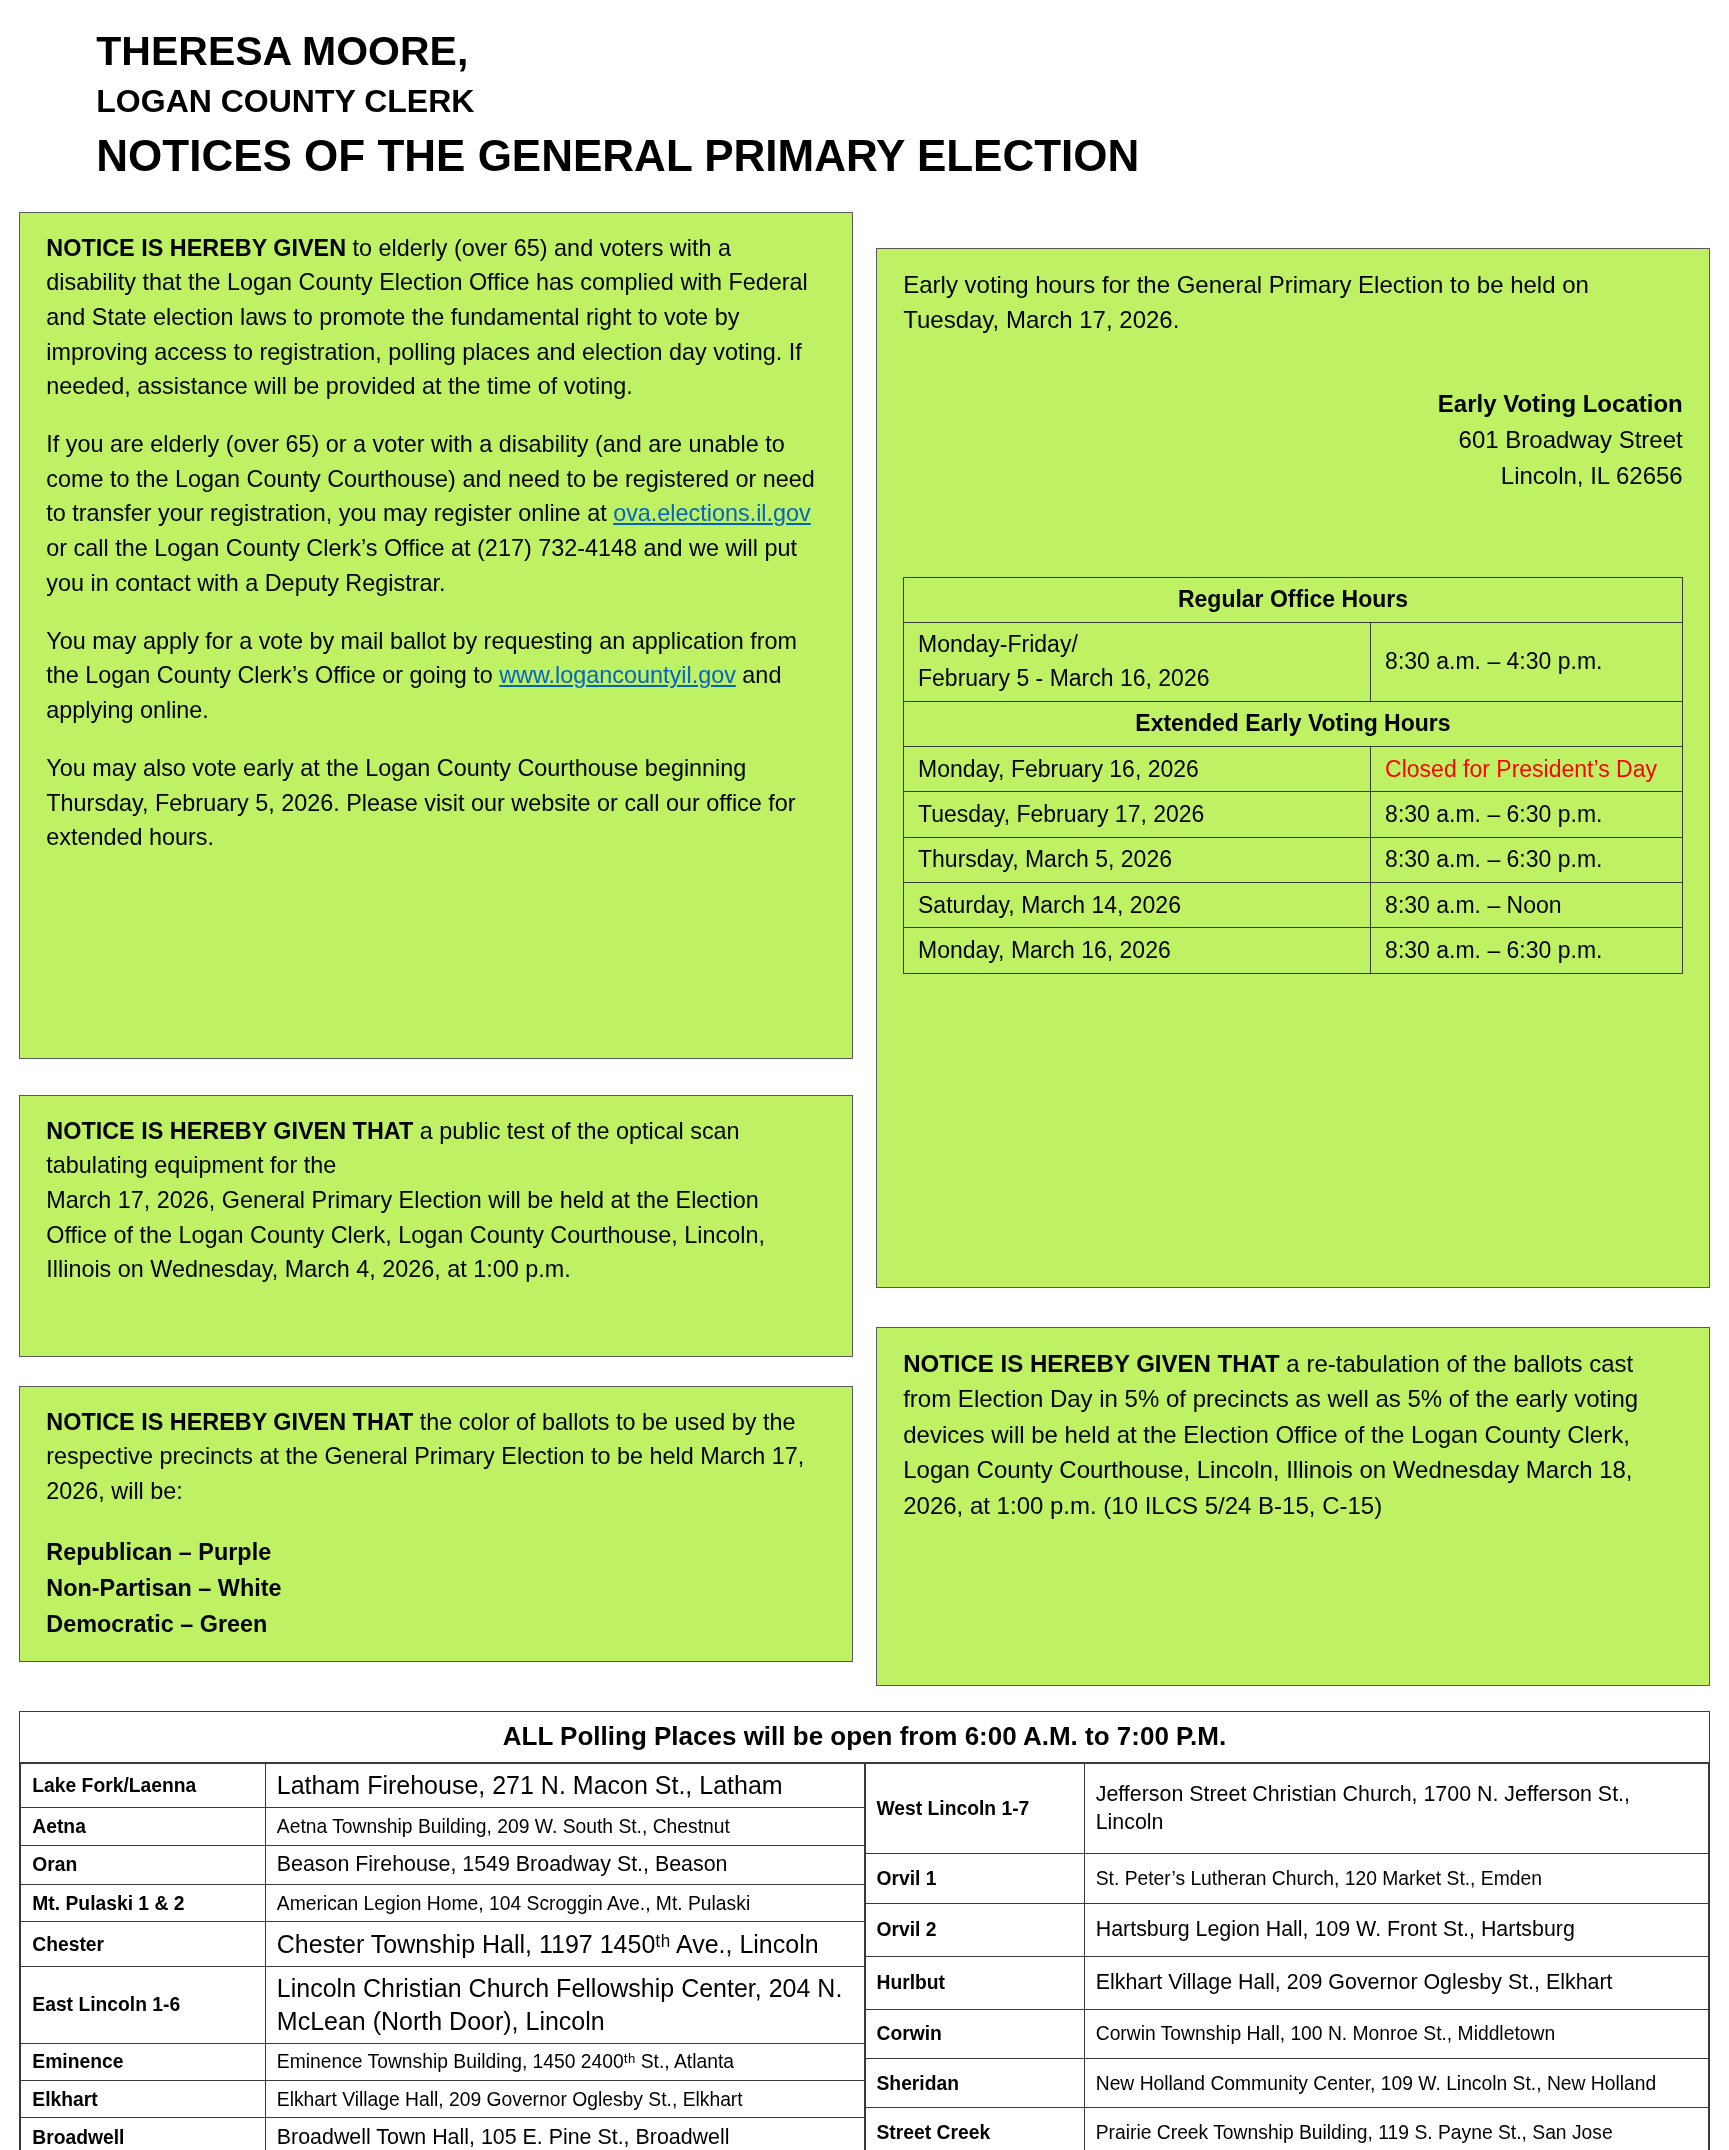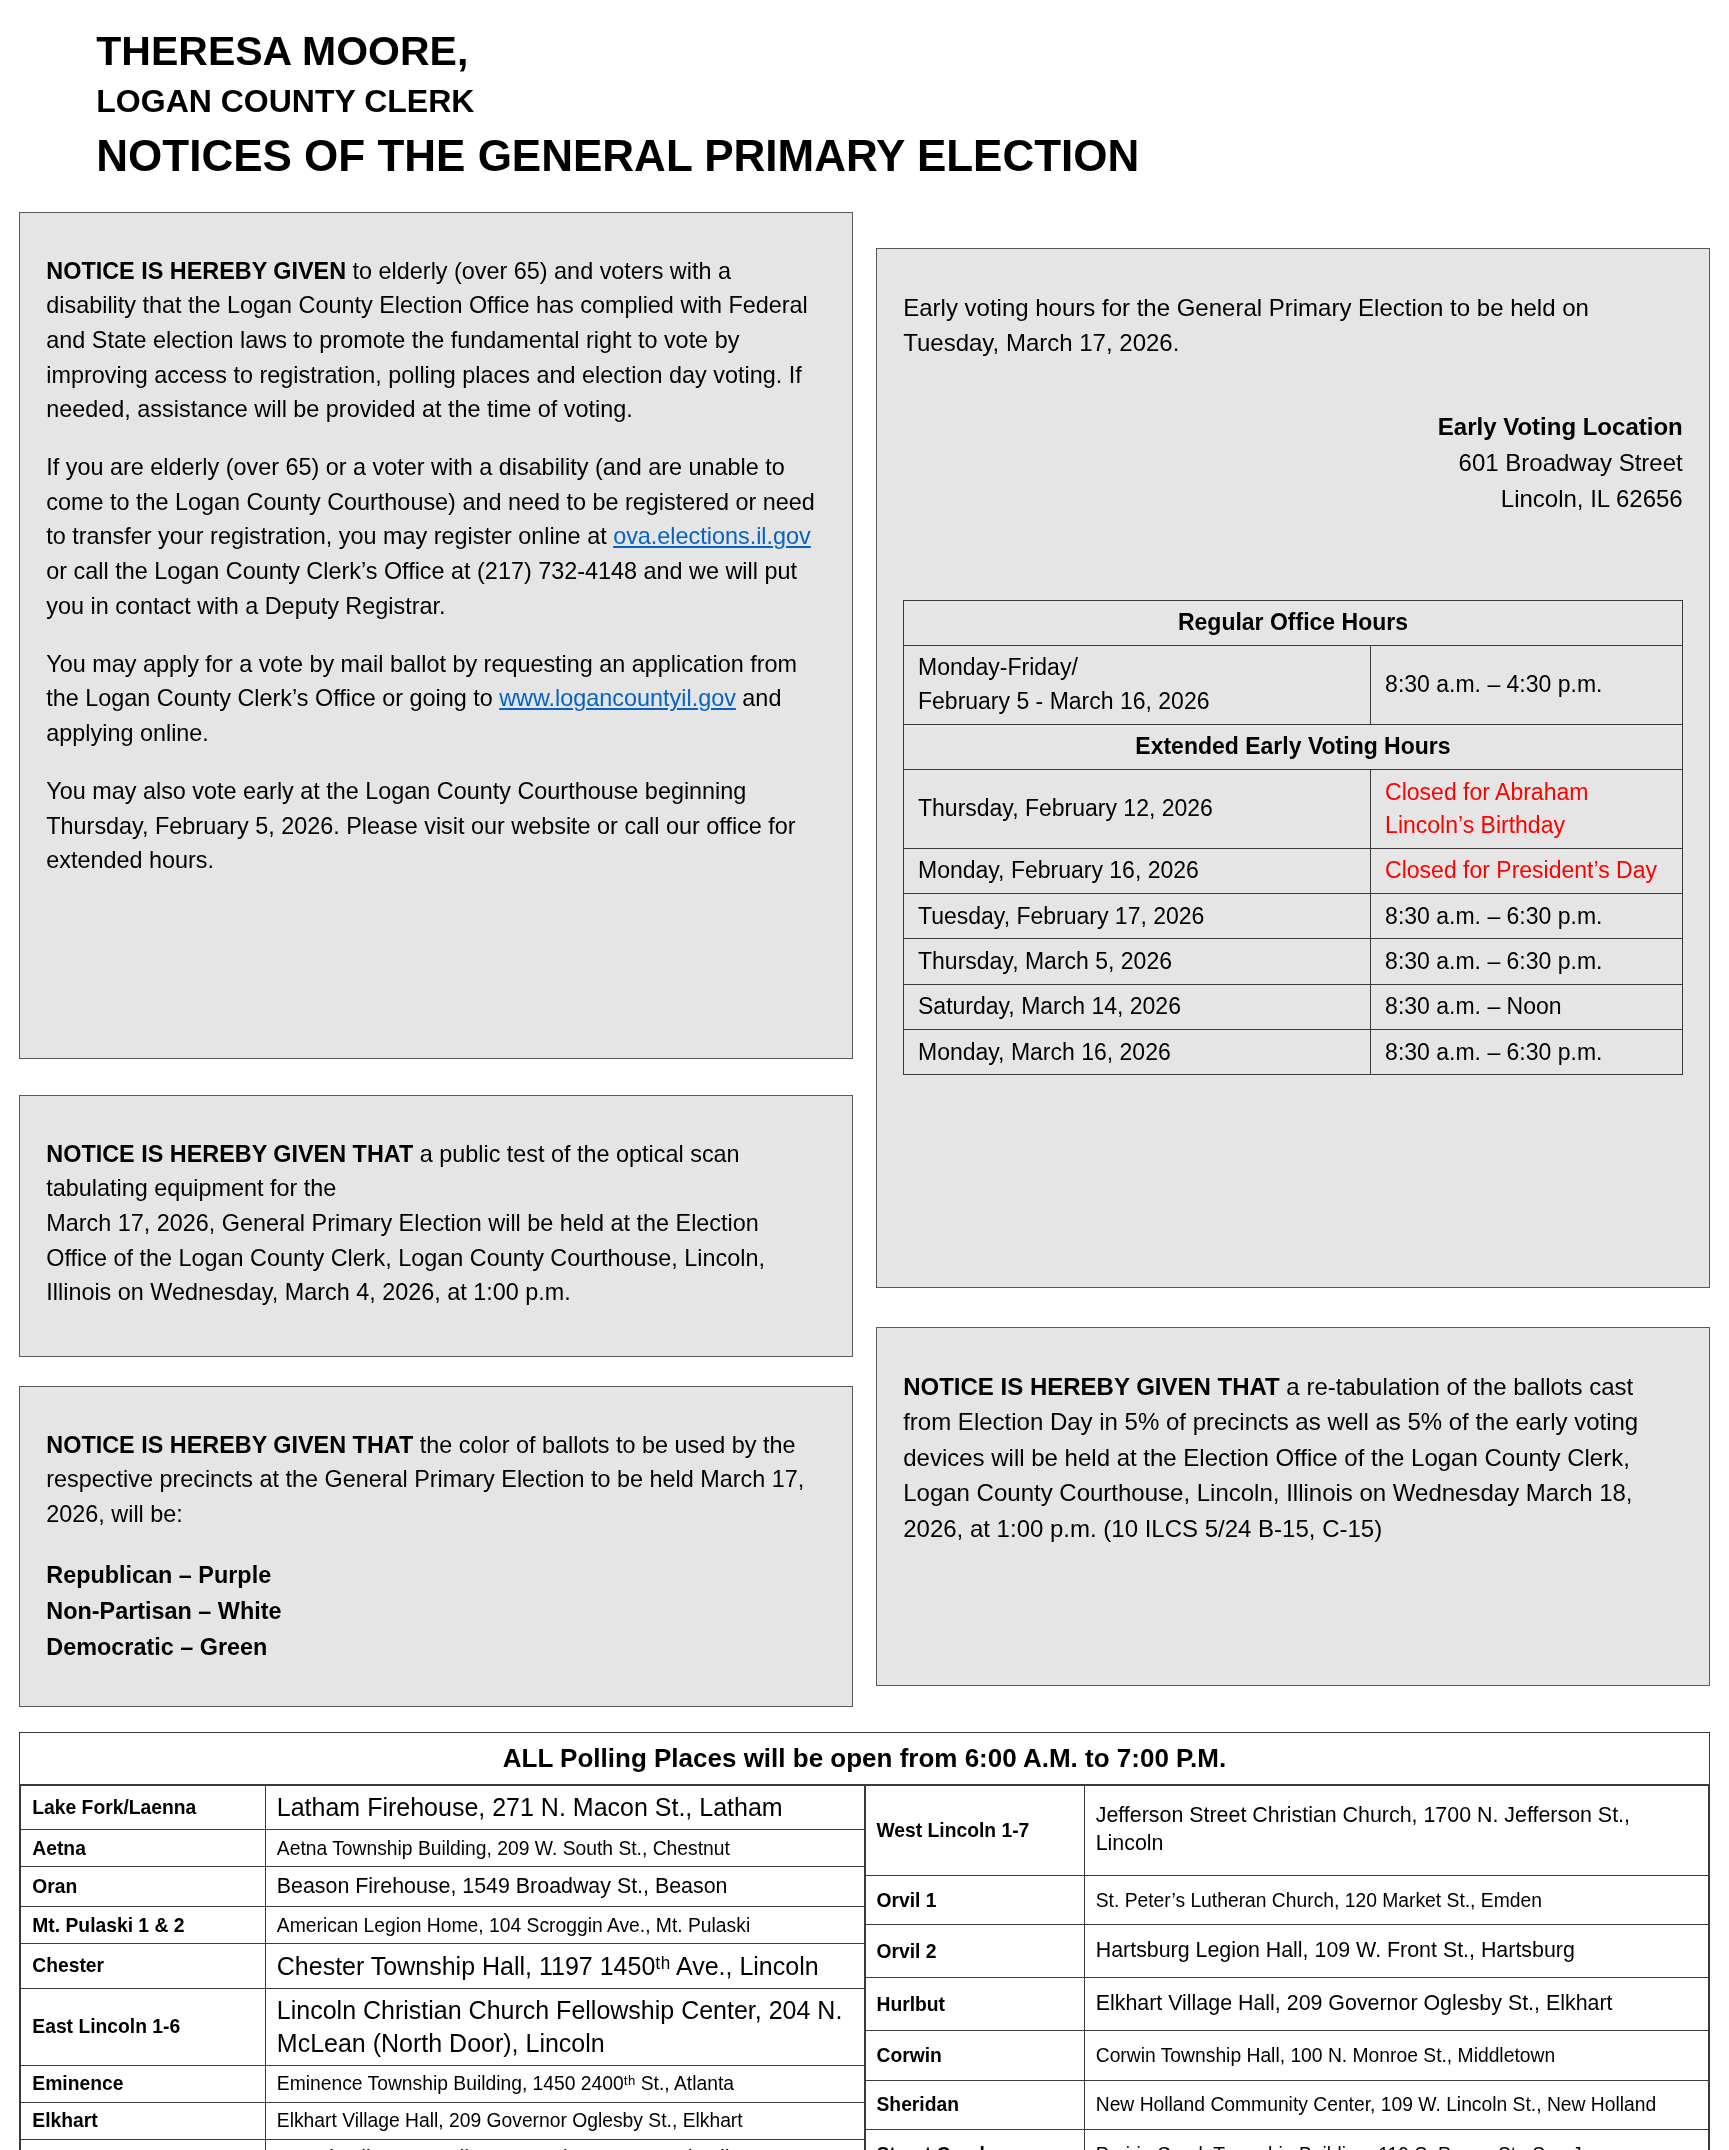--- a/index.html
+++ b/index.html
@@ -16,24 +16,24 @@
   .clerk-name  { font-size: 41px; font-weight: bold; line-height: 1.15; }
   .clerk-title { font-size: 32px; font-weight: bold; line-height: 1.2; margin-top: 6.9px; }
   .page-title  { font-size: 44px; font-weight: bold; line-height: 1.15; margin-top: 11px; }
 
   
   .columns { display: flex; gap: 23.4px; margin-top: 30px; align-items: flex-start; }
   .col { flex: 1; min-width: 0; display: flex; flex-direction: column; }
 
   .box {
     border: 1.4px solid #595959;
-    padding: 41px 26px;
+    padding: 18px 26px;
     font-size: 23.4px;
     line-height: 1.48;
-    background: #e5e5e5;
+    background: #bef264;
   }
   .box p + p { margin-top: 23.4px; }
   .prewrap { white-space: pre-line; }
   b.lead { font-weight: bold; }
   a.doc-link { color: #0563C1; text-decoration: underline; cursor: pointer; }
 
   .box-access { min-height: 847px; }
   .box-test   { margin-top: 36px; min-height: 262px; }
   .box-ballot { margin-top: 29px; min-height: 276px; }
   .ballot-lines { margin-top: 25px; text-align: left; font-weight: bold; line-height: 1.55; }
@@ -123,24 +123,20 @@
               </tr>
               <tr>
                 <td class="hours-label">Monday-Friday/
 February 5 - March 16, 2026</td>
                 <td class="hours-value">8:30 a.m. – 4:30 p.m.</td>
               </tr>
               <tr>
                 <td colspan="2" class="hours-header">Extended Early Voting Hours</td>
               </tr>
               <tr>
-                <td class="hours-label">Thursday, February 12, 2026</td>
-                <td class="hours-value red">Closed for Abraham Lincoln’s Birthday</td>
-              </tr>
-              <tr>
                 <td class="hours-label">Monday, February 16, 2026</td>
                 <td class="hours-value red">Closed for President’s Day</td>
               </tr>
               <tr>
                 <td class="hours-label">Tuesday, February 17, 2026</td>
                 <td class="hours-value">8:30 a.m. – 6:30 p.m.</td>
               </tr>
               <tr>
                 <td class="hours-label">Thursday, March 5, 2026</td>
                 <td class="hours-value">8:30 a.m. – 6:30 p.m.</td>

